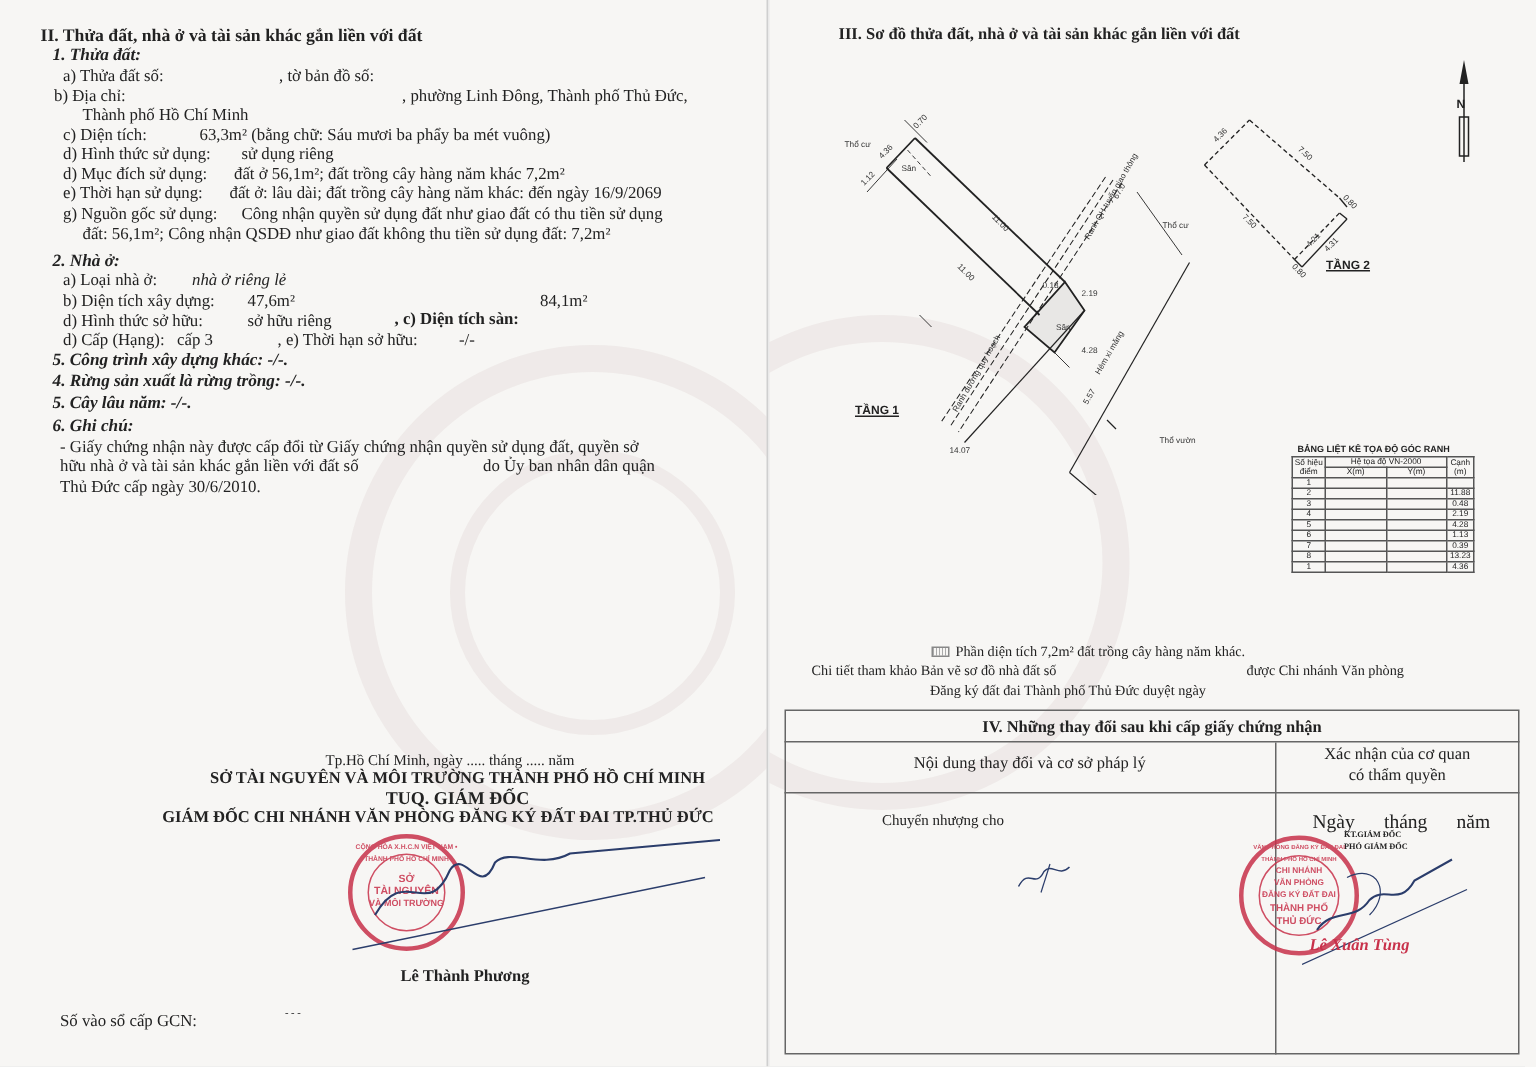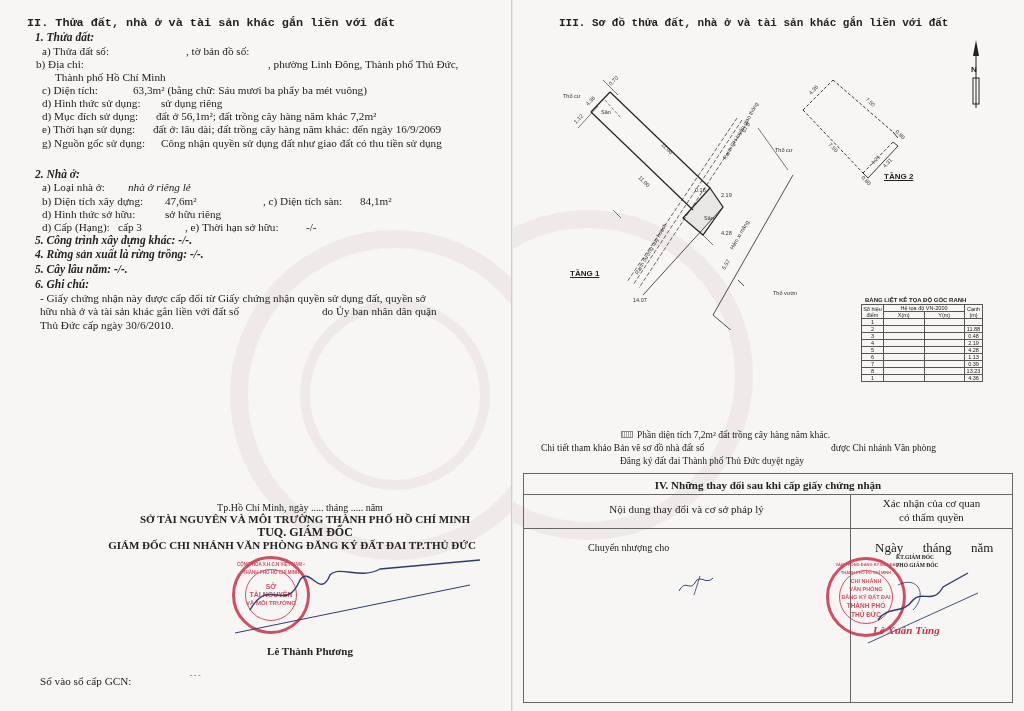--- a/index.html
+++ b/index.html
@@ -3,21 +3,21 @@
 <meta charset="utf-8">
 <style>
   * { box-sizing: border-box; margin: 0; padding: 0; }
   html, body { width: 1024px; height: 711px; overflow: hidden; background: #e9e9e9; }
   body { font-family: "Liberation Serif", "DejaVu Serif", serif; color: #222; position: relative; }
   .page { position: absolute; top: 0; height: 711px; background: #f7f6f4; overflow: hidden; }
   .page-left { left: 0; width: 512px; border-right: 1px solid #cfcfcf; }
   .page-right { left: 513px; width: 511px; }
   .watermark { position: absolute; border-radius: 50%; border: 18px solid rgba(215,200,200,0.25); }
   .line { position: absolute; white-space: nowrap; font-size: 11.2px; line-height: 13px; }
-  .h1 { font-weight: bold; font-size: 11.8px; font-family: Liberation Mono, monospace; }
+  .h1 { font-weight: bold; font-size: 11.8px; }
   .h2 { font-weight: bold; font-style: italic; font-size: 11.5px; }
   .center { text-align: center; }
   .bold { font-weight: bold; }
   .stamp { position: absolute; border-radius: 50%; border: 3px solid #c8314a; color: #c8314a; font-family: "Liberation Sans", sans-serif; font-weight: bold; text-align: center; opacity: 0.85; }
   .stamp .inner { position: absolute; border-radius: 50%; border: 1.5px solid #c8314a; }
   .stamp .txt { position: absolute; left: 0; right: 0; font-size: 7px; line-height: 8px; }
   .sans { font-family: "Liberation Sans", sans-serif; }
   .small { font-size: 6px; line-height: 7px; }
   table.coord { border-collapse: collapse; font-family: "Liberation Sans", sans-serif; font-size: 5.5px; }
   table.coord td, table.coord th { border: 0.8px solid #555; font-weight: normal; text-align: center; padding: 0 1px; }
@@ -48,28 +48,29 @@
   <div class="line" style="left:161px;top:97px;">sử dụng riêng</div>
 
   <div class="line" style="left:42px;top:110px;">d) Mục đích sử dụng:</div>
   <div class="line" style="left:156px;top:110px;">đất ở 56,1m²; đất trồng cây hàng năm khác 7,2m²</div>
 
   <div class="line" style="left:42px;top:123px;">e) Thời hạn sử dụng:</div>
   <div class="line" style="left:153px;top:123px;">đất ở: lâu dài; đất trồng cây hàng năm khác: đến ngày 16/9/2069</div>
 
   <div class="line" style="left:42px;top:137px;">g) Nguồn gốc sử dụng:</div>
   <div class="line" style="left:161px;top:137px;">Công nhận quyền sử dụng đất như giao đất có thu tiền sử dụng</div>
+  <div class="line" style="left:55px;top:150px;">đất: 56,1m²; Công nhận QSDĐ như giao đất không thu tiền sử dụng đất: 7,2m²</div>
 
   <div class="line h2" style="left:35px;top:168px;">2. Nhà ở:</div>
   <div class="line" style="left:42px;top:181px;">a) Loại nhà ở:</div>
   <div class="line" style="left:128px;top:181px;font-style:italic;">nhà ở riêng lẻ</div>
 
   <div class="line" style="left:42px;top:195px;">b) Diện tích xây dựng:</div>
   <div class="line" style="left:165px;top:195px;">47,6m²</div>
-  <div class="line" style="left:263px;top:195px;">, c) Diện tích sàn:</div>
+  <div class="line" style="left:263px;top:207px;font-weight:bold;">, c) Diện tích sàn:</div>
   <div class="line" style="left:360px;top:195px;">84,1m²</div>
 
   <div class="line" style="left:42px;top:208px;">d) Hình thức sở hữu:</div>
   <div class="line" style="left:165px;top:208px;">sở hữu riêng</div>
 
   <div class="line" style="left:42px;top:221px;">d) Cấp (Hạng):</div>
   <div class="line" style="left:118px;top:221px;">cấp 3</div>
   <div class="line" style="left:185px;top:221px;">, e) Thời hạn sở hữu:</div>
   <div class="line" style="left:306px;top:221px;">-/-</div>
 

